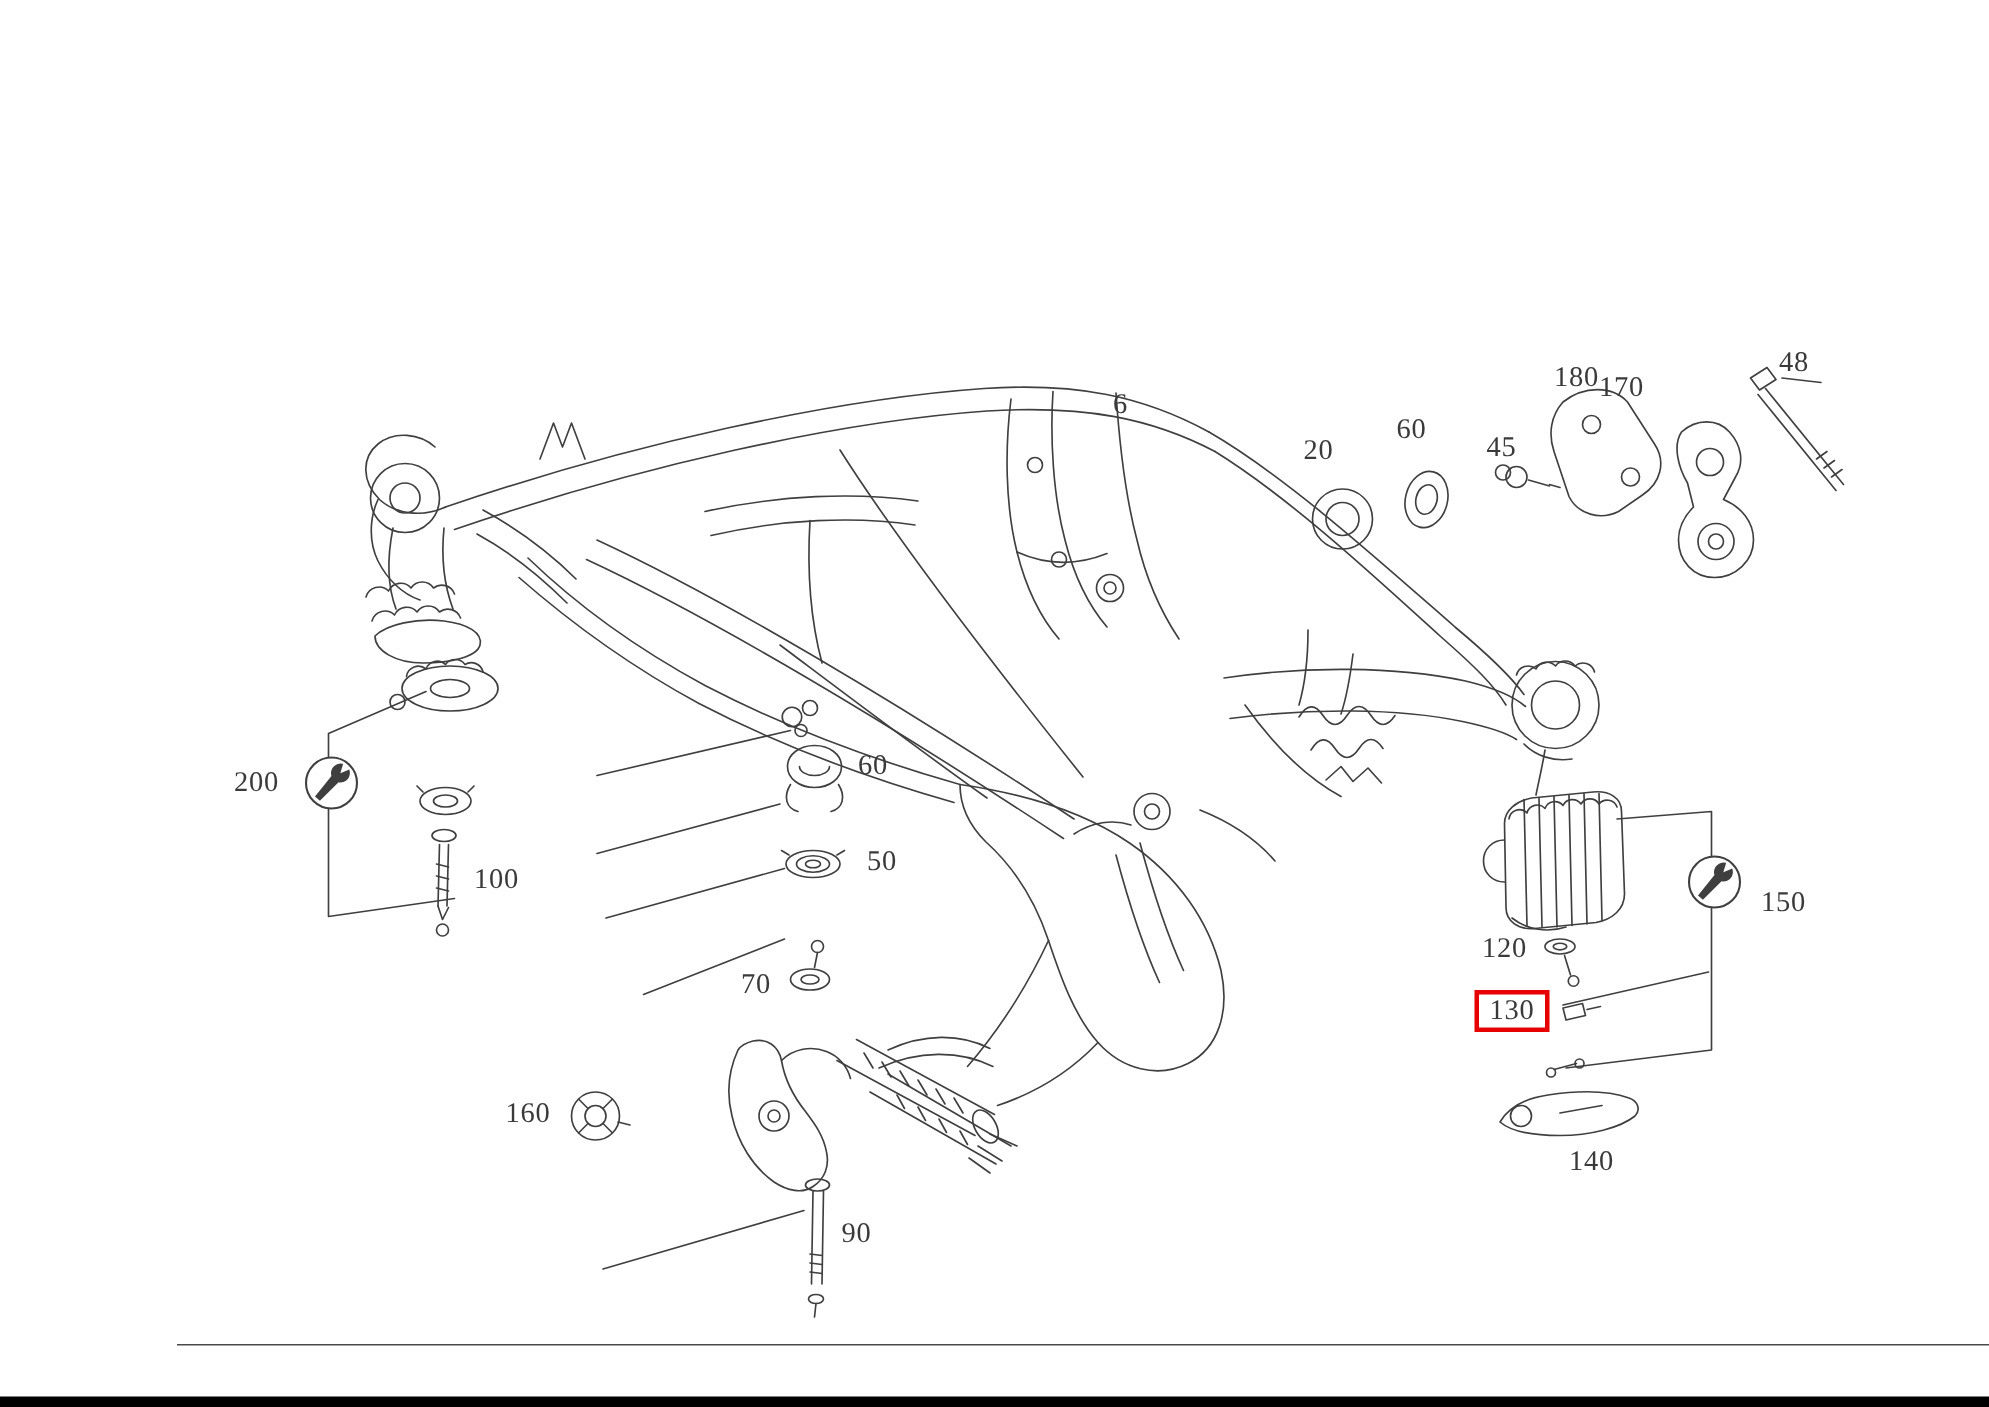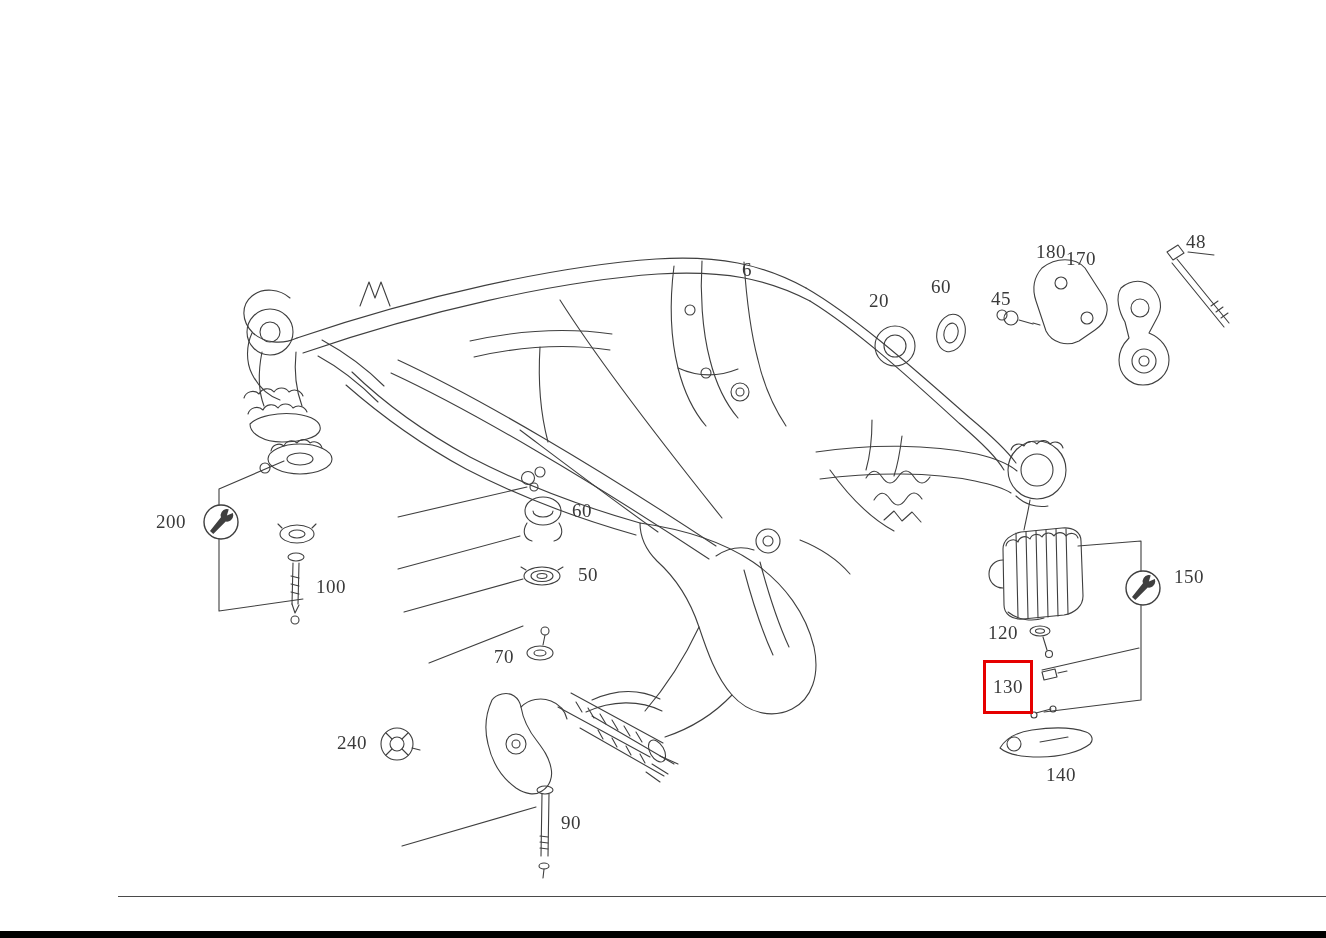--- a/index.html
+++ b/index.html
@@ -12,21 +12,21 @@
     position:relative;width:1326px;height:938px;background:#fff;
     overflow:hidden;font-family:"Liberation Serif",serif;
   }
   .drawing{position:absolute;left:0;top:0;width:100%;height:100%;color:var(--line-color);}
   .part-label{
     position:absolute;font-size:19px;line-height:22px;color:var(--label-color);
     letter-spacing:.5px;white-space:nowrap;cursor:pointer;z-index:2;
   }
   .part-label.highlighted{
     border:3px solid var(--highlight-color);
-    padding:13px 7px;background:#fff;
+    padding:0 7px;background:#fff;
   }
   .footer-rule{position:absolute;left:118px;right:0;top:896px;height:1px;background:#4a4a4a;}
   .footer-bar{position:absolute;left:0;right:0;bottom:0;height:7px;background:#000;}
 </style>
 </head>
 <body>
 
 <div class="stage">
 
   <svg class="drawing" viewBox="0 0 1326 938" xmlns="http://www.w3.org/2000/svg">
@@ -256,18 +256,18 @@
   <div class="part-label" style="left:1066px;top:248px">170</div>
   <div class="part-label" style="left:572px;top:500px">60</div>
   <div class="part-label" style="left:578px;top:564px">50</div>
   <div class="part-label" style="left:494px;top:646px">70</div>
   <div class="part-label" style="left:561px;top:812px">90</div>
   <div class="part-label" style="left:316px;top:576px">100</div>
   <div class="part-label" style="left:156px;top:511px">200</div>
   <div class="part-label" style="left:988px;top:622px">120</div>
   <div class="part-label highlighted" style="left:983px;top:660px">130</div>
   <div class="part-label" style="left:1046px;top:764px">140</div>
-  <div class="part-label" style="left:1174px;top:566px">150</div>
-  <div class="part-label" style="left:337px;top:732px">240</div>
+  <div class="part-label" style="left:1174px;top:591px">150</div>
+  <div class="part-label" style="left:337px;top:732px">160</div>
 
   <div class="footer-rule"></div>
   <div class="footer-bar"></div>
 </div>
 
 </body></html>

